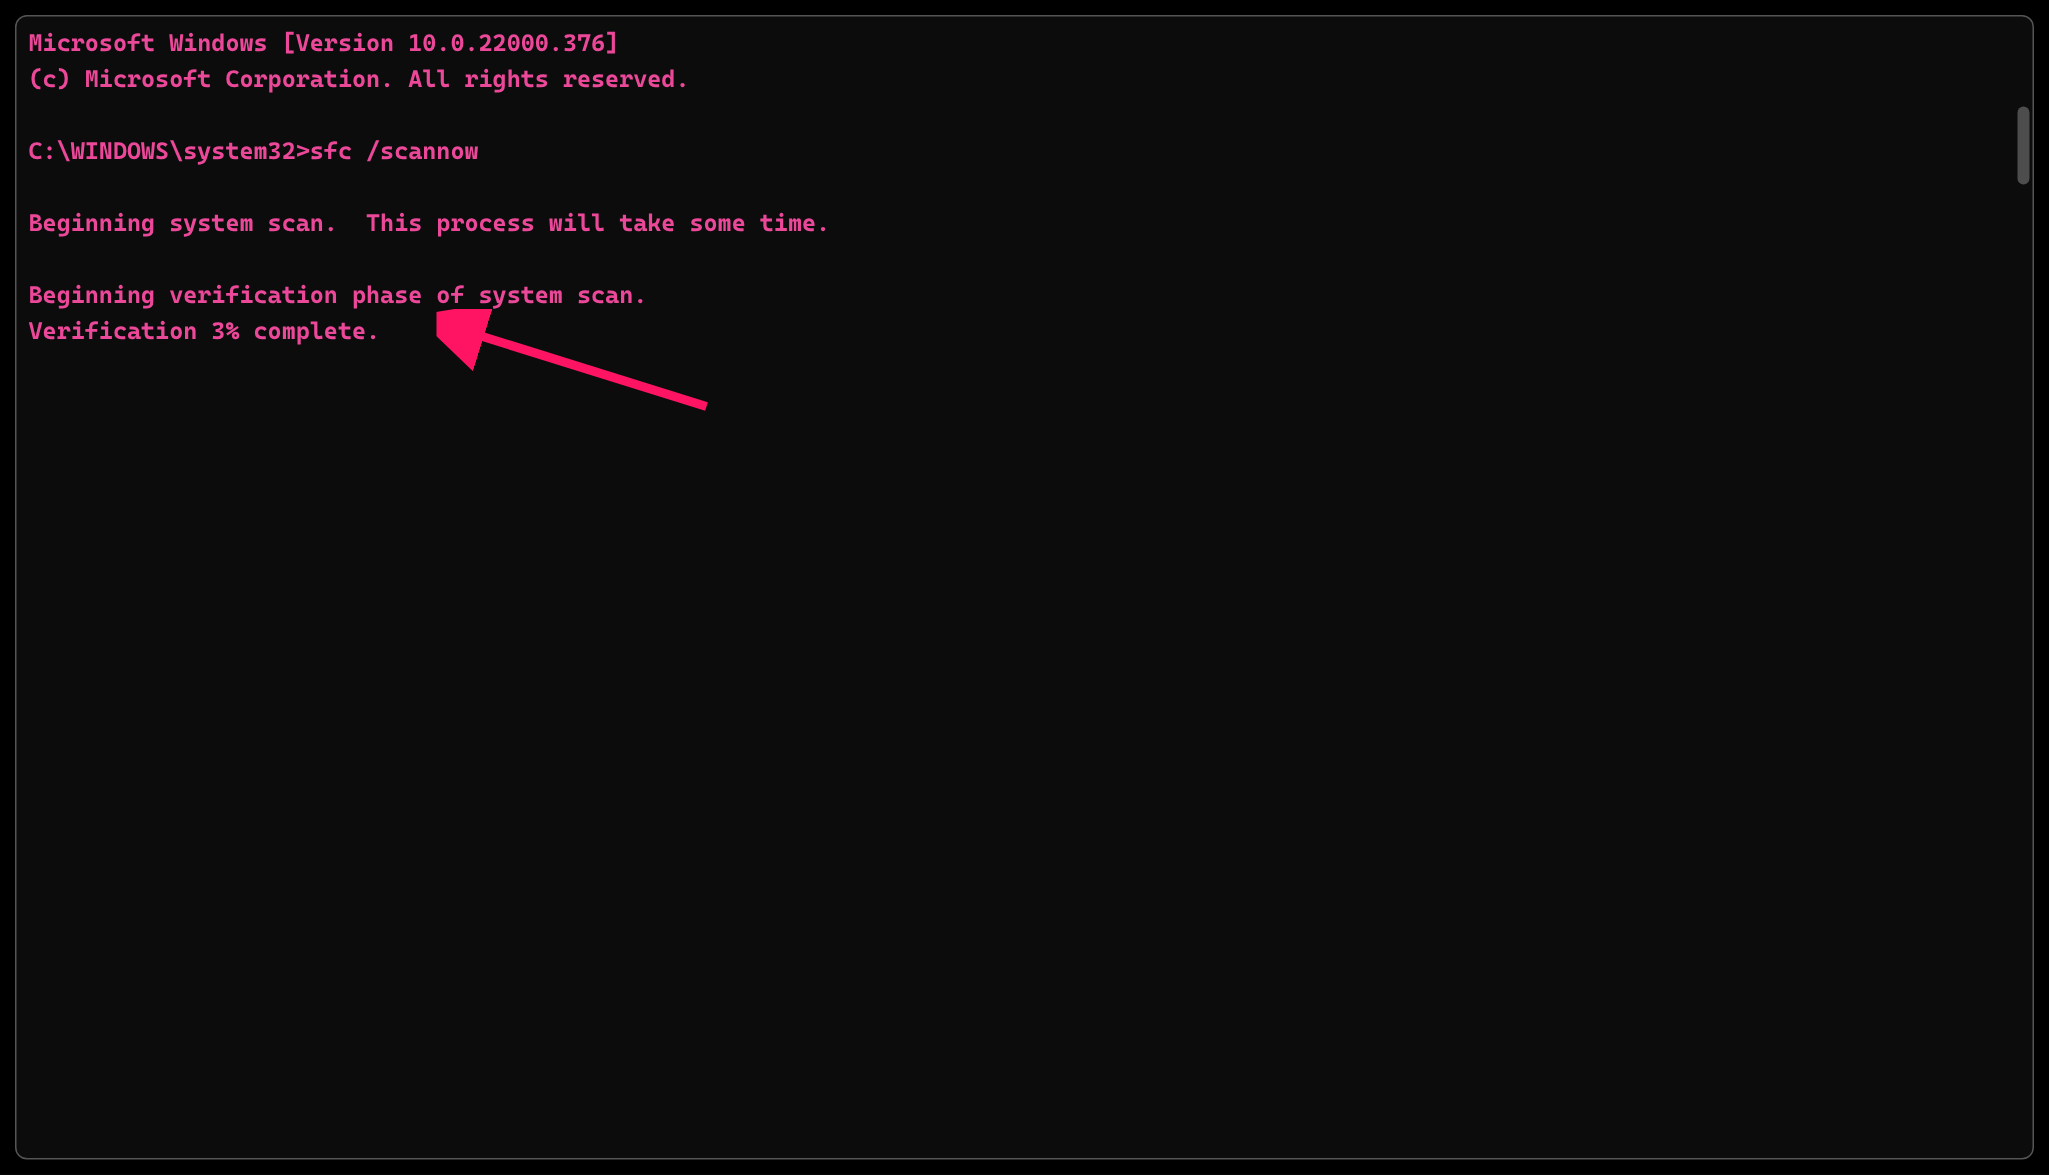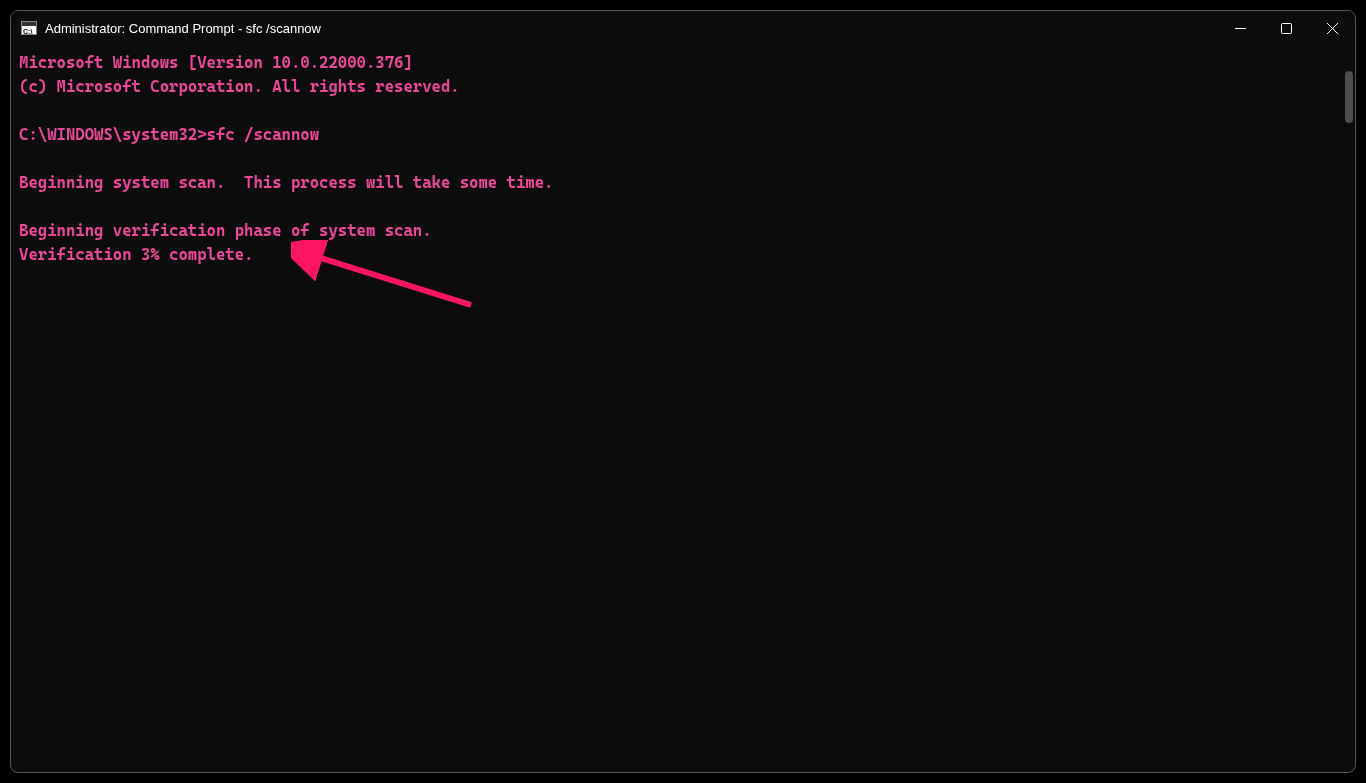--- a/index.html
+++ b/index.html
@@ -118,44 +118,20 @@
     .annotation-arrow {
       position: absolute;
       pointer-events: none;
     }
   </style>
 </head>
 <body>
 
 <div class="window">
 
-  <div class="titlebar">
-    <span class="titlebar-icon">
-      <span class="titlebar-icon-text">C:\</span>
-    </span>
-    <span class="titlebar-text">Administrator: Command Prompt - sfc  /scannow</span>
-    <div class="titlebar-controls">
-      <div class="titlebar-btn">
-        <svg width="11" height="11" viewBox="0 0 11 11">
-          <line x1="0" y1="5.5" x2="11" y2="5.5" stroke-width="1"></line>
-        </svg>
-      </div>
-      <div class="titlebar-btn">
-        <svg width="11" height="11" viewBox="0 0 11 11">
-          <rect x="0.5" y="0.5" width="10" height="10" stroke-width="1" rx="1"></rect>
-        </svg>
-      </div>
-      <div class="titlebar-btn">
-        <svg width="11" height="11" viewBox="0 0 11 11">
-          <line x1="0" y1="0" x2="11" y2="11" stroke-width="1"></line>
-          <line x1="11" y1="0" x2="0" y2="11" stroke-width="1"></line>
-        </svg>
-      </div>
-    </div>
-  </div>
 
   <div class="terminal-content"><span>Microsoft Windows [Version 10.0.22000.376]</span>
 <span>(c) Microsoft Corporation. All rights reserved.</span>
 <span></span>
 <span>C:\WINDOWS\system32&gt;sfc /scannow</span>
 <span></span>
 <span>Beginning system scan.  This process will take some time.</span>
 <span></span>
 <span>Beginning verification phase of system scan.</span>
 <span>Verification 3% complete.</span>

